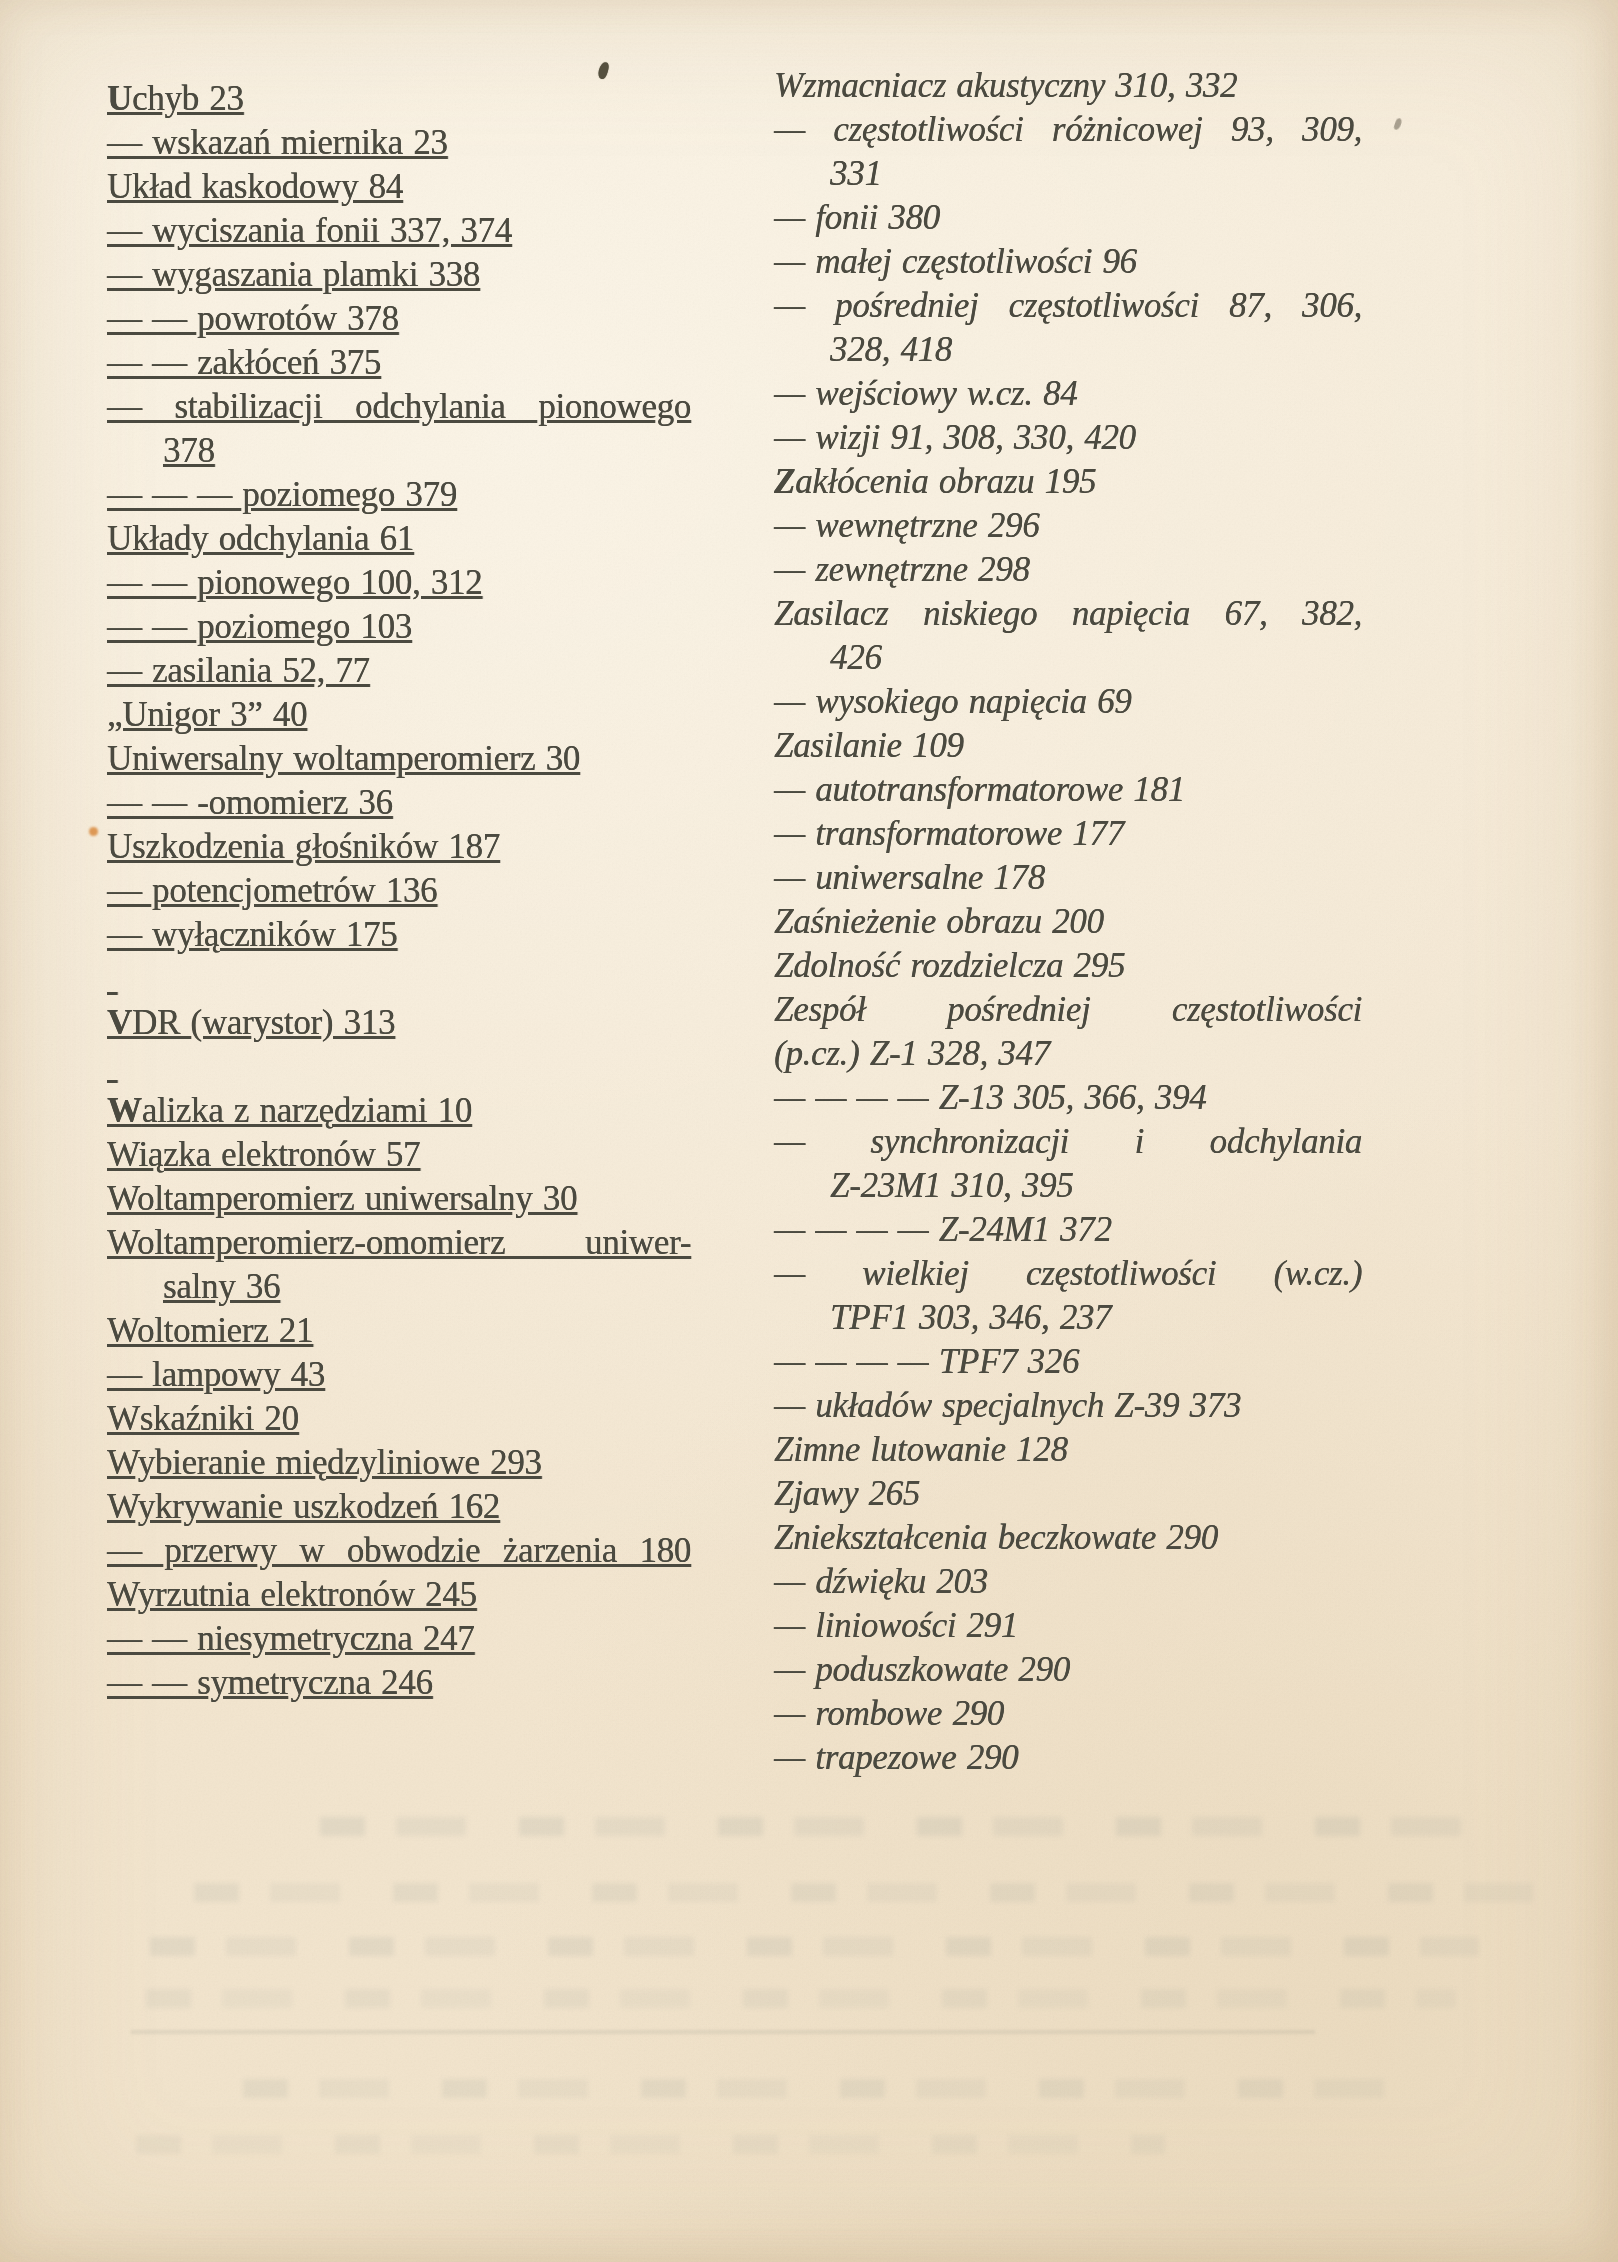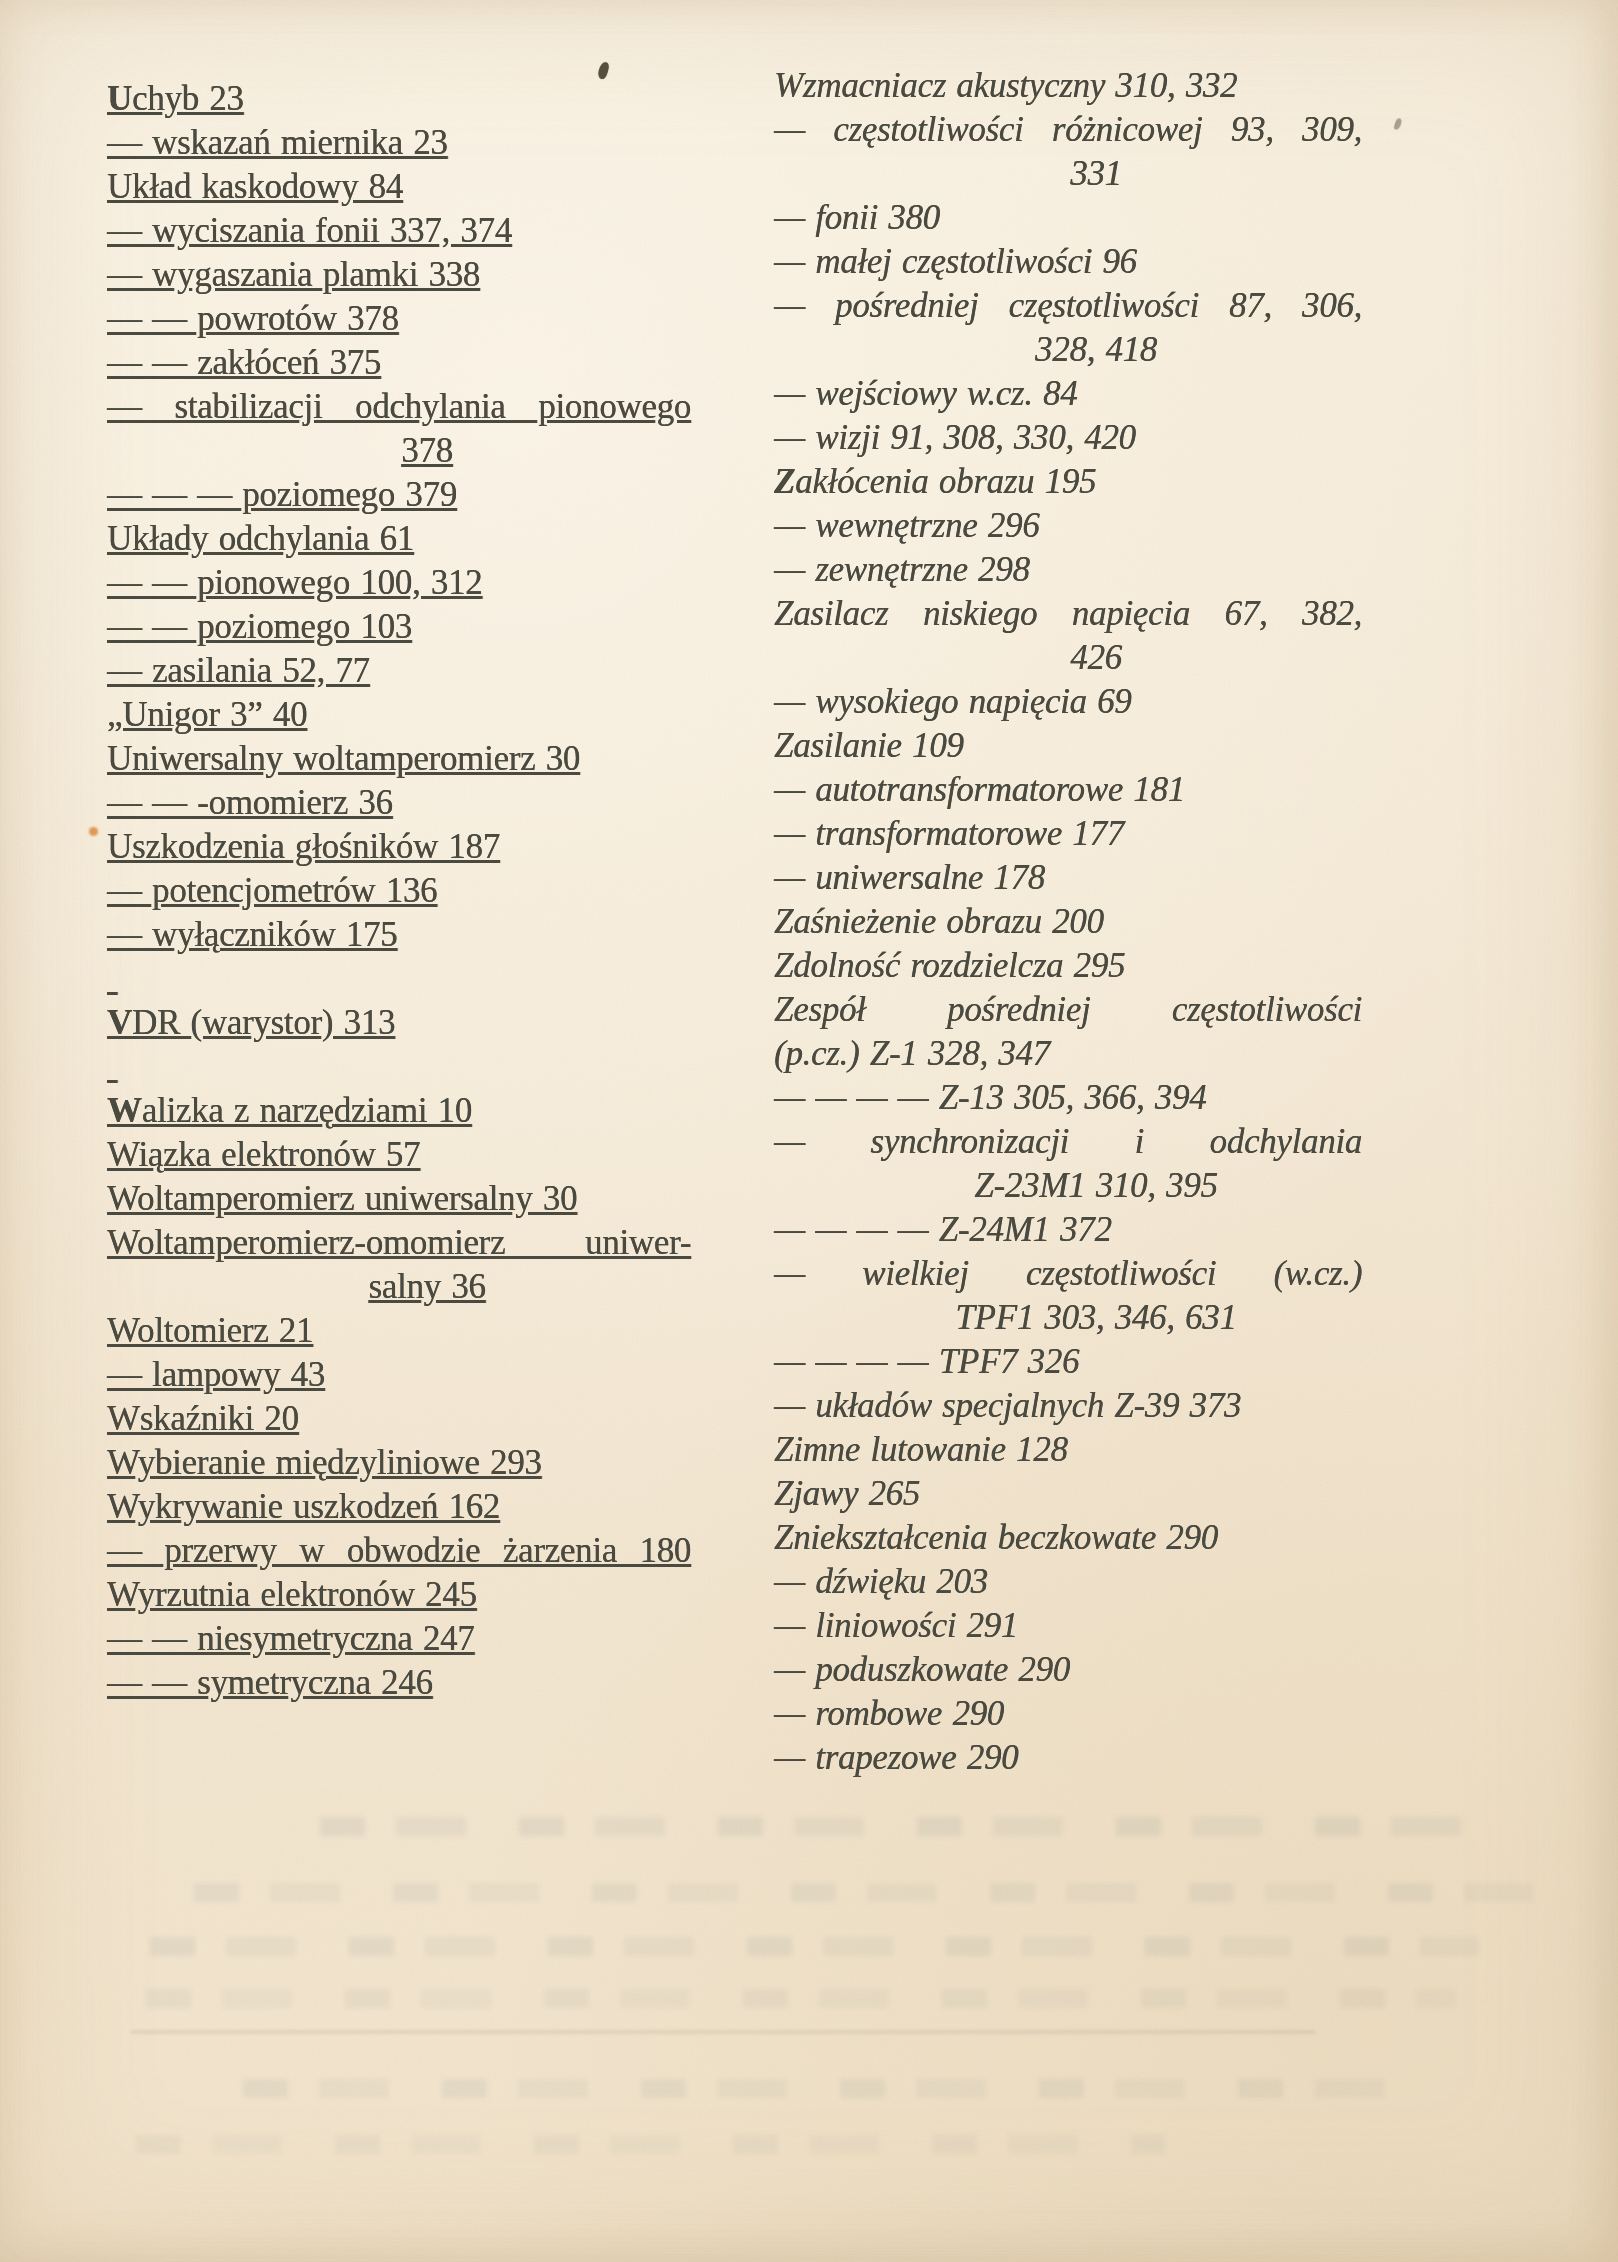--- a/index.html
+++ b/index.html
@@ -17,21 +17,21 @@
     box-shadow: inset 0 0 155px rgba(186,154,104,0.22), inset -13.6px 0 39px rgba(170,140,95,0.12), inset 0 -9.7px 49px rgba(170,140,95,0.10);
   }
   .grain{position:absolute;inset:0;width:100%;height:100%;opacity:.5;mix-blend-mode:multiply;pointer-events:none;}
 
   .col{position:absolute;color:#4b4a40;font-size:35px;letter-spacing:-0.3px;word-spacing:1.9px;
        text-shadow:0.3px 0 currentColor;}
   .col-left{left:107px;top:77px;width:584px;text-decoration:underline;}
   .col-right{left:774px;top:64px;width:588px;font-style:italic;}
   .line{height:44px;line-height:44px;white-space:nowrap;}
   .line.justify{white-space:normal;text-align:justify;text-align-last:justify;text-justify:inter-word;}
-  .line.indent{padding-left:56px;text-align:center;}
+  .line.indent{padding-left:56px;}
   .lead{font-weight:bold;}
 
   
   .speck{position:absolute;pointer-events:none;}
   .speck-top{left:599px;top:62px;width:8.7px;height:16.5px;background:#55503e;border-radius:60% 40% 50% 50%;transform:rotate(14deg);box-shadow:0 0 1px rgba(85,80,62,.8);}
   .speck-orange{left:89px;top:827px;width:8.7px;height:8.7px;background:#d98a3f;border-radius:50%;filter:blur(0.8px);opacity:.85;}
   .speck-right{left:1395px;top:118px;width:5.8px;height:11.6px;background:#6a6252;border-radius:50% 50% 60% 40%;transform:rotate(18deg);opacity:.55;filter:blur(0.4px);}
 
   
   .smudge{position:absolute;filter:blur(2.9px);opacity:.5;pointer-events:none;}
@@ -126,21 +126,21 @@
       <div class="line">— uniwersalne 178</div>
       <div class="line">Zaśnieżenie obrazu 200</div>
       <div class="line">Zdolność rozdzielcza 295</div>
       <div class="line justify">Zespół pośredniej częstotliwości</div>
       <div class="line">(p.cz.) Z-1 328, 347</div>
       <div class="line">— — — — Z-13 305, 366, 394</div>
       <div class="line justify">— synchronizacji i odchylania</div>
       <div class="line indent">Z-23M1 310, 395</div>
       <div class="line">— — — — Z-24M1 372</div>
       <div class="line justify">— wielkiej częstotliwości (w.cz.)</div>
-      <div class="line indent">TPF1 303, 346, 631</div>
+      <div class="line indent">TPF1 303, 346, 237</div>
       <div class="line">— — — — TPF7 326</div>
       <div class="line">— układów specjalnych Z-39 373</div>
       <div class="line">Zimne lutowanie 128</div>
       <div class="line">Zjawy 265</div>
       <div class="line">Zniekształcenia beczkowate 290</div>
       <div class="line">— dźwięku 203</div>
       <div class="line">— liniowości 291</div>
       <div class="line">— poduszkowate 290</div>
       <div class="line">— rombowe 290</div>
       <div class="line">— trapezowe 290</div>

